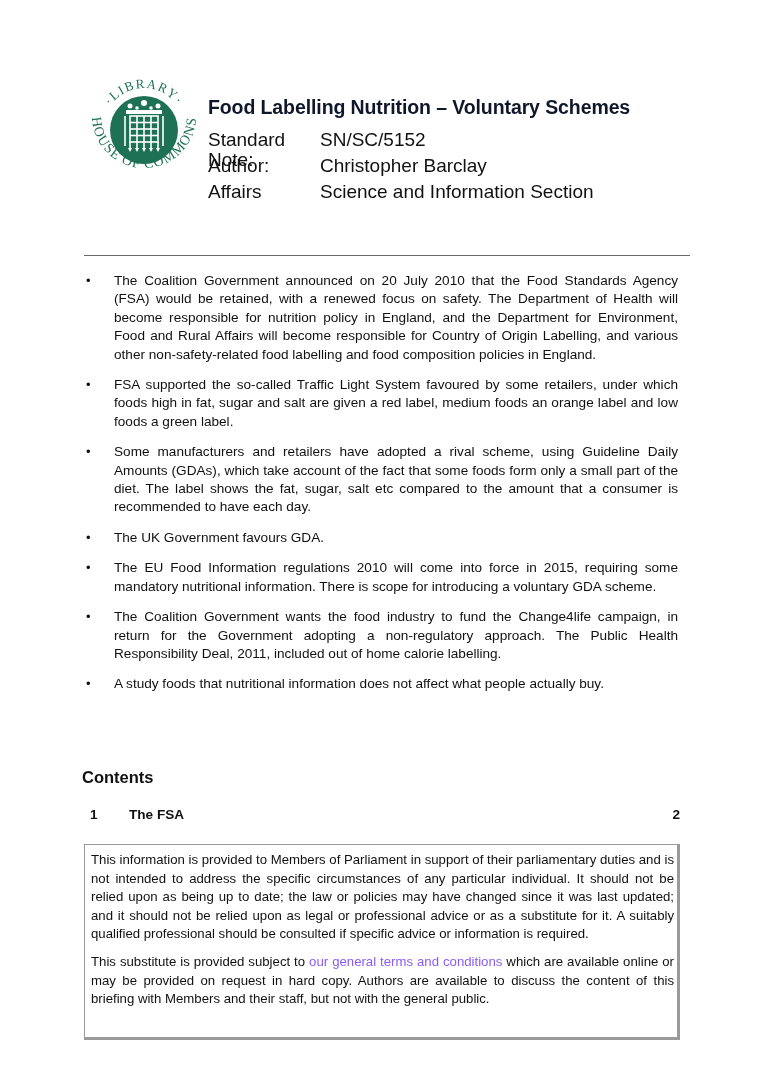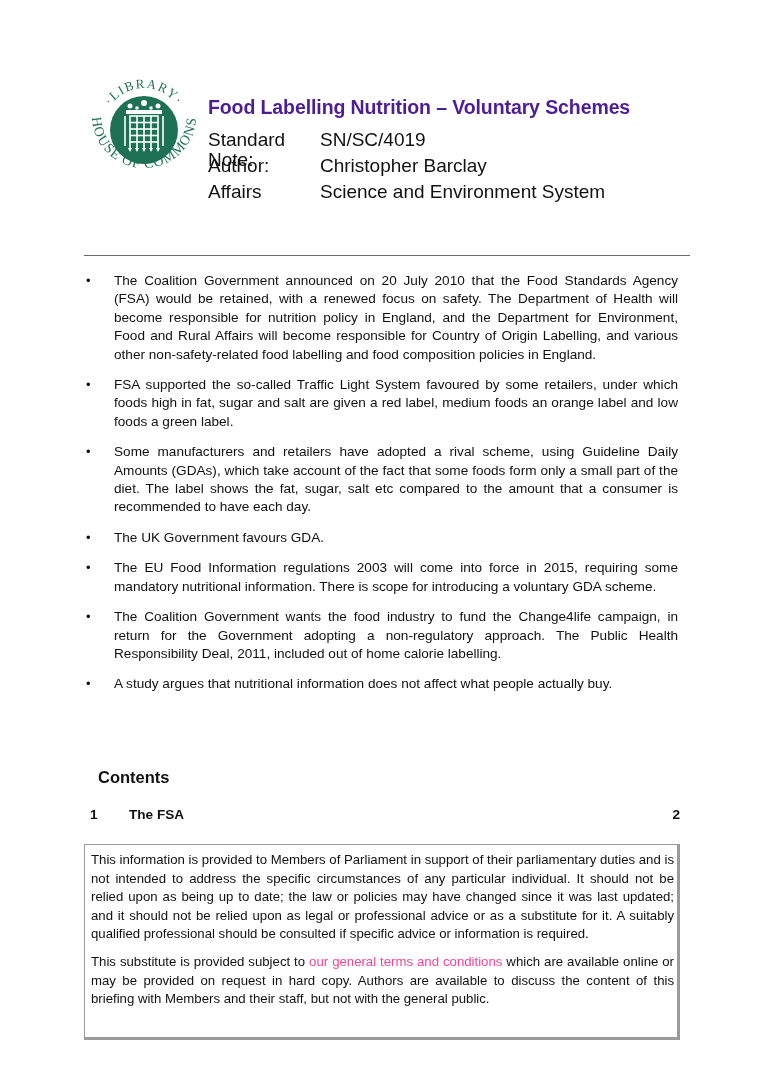--- a/index.html
+++ b/index.html
@@ -26,21 +26,21 @@
       position: absolute;
       left: 208px;
       top: 96px;
       width: 480px;
     }
     .doc-title {
       font-weight: bold;
       font-size: 19.5px;
       margin: 0 0 11px 0;
       letter-spacing: -0.1px;
-      color: #4c1d95;
+      color: #0f172a;
     }
     .meta-row {
       display: flex;
       font-size: 19px;
       height: 26px;
       line-height: 20px;
     }
     .meta-label { width: 112px; }
     .rule {
       position: absolute;
@@ -68,21 +68,21 @@
       margin-bottom: 12px;
     }
     .bullets li .dot {
       position: absolute;
       left: 2px;
       top: 0;
       font-size: 13px;
     }
     .contents-heading {
       position: absolute;
-      left: 98px;
+      left: 82px;
       top: 768px;
       font-size: 16.5px;
       font-weight: bold;
       margin: 0;
     }
     .toc-row {
       position: absolute;
       left: 90px;
       top: 807px;
       width: 590px;
@@ -106,21 +106,21 @@
       padding: 6px 0 0 6px;
       box-sizing: border-box;
     }
     .disclaimer p {
       margin: 0 0 9px 0;
       font-size: 13.2px;
       line-height: 18.6px;
       text-align: justify;
       padding-right: 3px;
     }
-    .link { color: #ec4899; }
+    .link { color: #8b5cf6; }
   </style>
 </head>
 <body>
 
 <div class="logo">
   <svg width="124" height="124" viewBox="0 0 124 124">
     <defs>
       <path id="arcTop" d="M 22 62 A 40 40 0 0 1 102 62"></path>
       <path id="arcBottom" d="M 10 50 A 52 52 0 1 0 114 50"></path>
     </defs>
@@ -163,29 +163,29 @@
     <text font-family="Liberation Serif, serif" font-size="14" fill="#1e7155" letter-spacing="1">
       <textPath href="#arcBottom" startOffset="50%" text-anchor="middle">HOUSE OF COMMONS</textPath>
     </text>
   </svg>
 </div>
 
 <div class="header">
   <h1 class="doc-title">Food Labelling Nutrition – Voluntary Schemes</h1>
   <div class="meta-row">
     <span class="meta-label">Standard Note:</span>
-    <span class="meta-value">SN/SC/4019</span>
+    <span class="meta-value">SN/SC/5152</span>
   </div>
   <div class="meta-row">
     <span class="meta-label">Author:</span>
     <span class="meta-value">Christopher Barclay</span>
   </div>
   <div class="meta-row">
     <span class="meta-label">Affairs</span>
-    <span class="meta-value">Science and Environment System</span>
+    <span class="meta-value">Science and Information Section</span>
   </div>
 </div>
 
 <div class="rule"></div>
 
 <ul class="bullets">
   <li>
     <span class="dot">•</span>
     <span>The Coalition Government announced on 20 July 2010 that the Food Standards Agency (FSA) would be retained, with a renewed focus on safety.  The Department of Health will become responsible for nutrition policy in England, and the Department for Environment, Food and Rural Affairs will become responsible for Country of Origin Labelling, and various other non-safety-related food labelling and food composition policies in England.</span>
   </li>
@@ -196,29 +196,29 @@
   <li>
     <span class="dot">•</span>
     <span>Some manufacturers and retailers have adopted a rival scheme, using Guideline Daily Amounts (GDAs), which take account of the fact that some foods form only a small part of the diet.  The label shows the fat, sugar, salt etc compared to the amount that a consumer is recommended to have each day.</span>
   </li>
   <li>
     <span class="dot">•</span>
     <span>The UK Government favours GDA.</span>
   </li>
   <li>
     <span class="dot">•</span>
-    <span>The EU Food Information regulations 2003 will come into force in 2015, requiring some mandatory nutritional information.  There is scope for introducing a voluntary GDA scheme.</span>
+    <span>The EU Food Information regulations 2010 will come into force in 2015, requiring some mandatory nutritional information.  There is scope for introducing a voluntary GDA scheme.</span>
   </li>
   <li>
     <span class="dot">•</span>
     <span>The Coalition Government wants the food industry to fund the Change4life campaign, in return for the Government adopting a non-regulatory approach.  The Public Health Responsibility Deal, 2011, included out of home calorie labelling.</span>
   </li>
   <li>
     <span class="dot">•</span>
-    <span>A study argues that nutritional information does not affect what people actually buy.</span>
+    <span>A study foods that nutritional information does not affect what people actually buy.</span>
   </li>
 </ul>
 
 <h2 class="contents-heading">Contents</h2>
 <div class="toc-row">
   <span class="toc-num">1</span>
   <span class="toc-title">The FSA</span>
   <span class="toc-page">2</span>
 </div>
 

